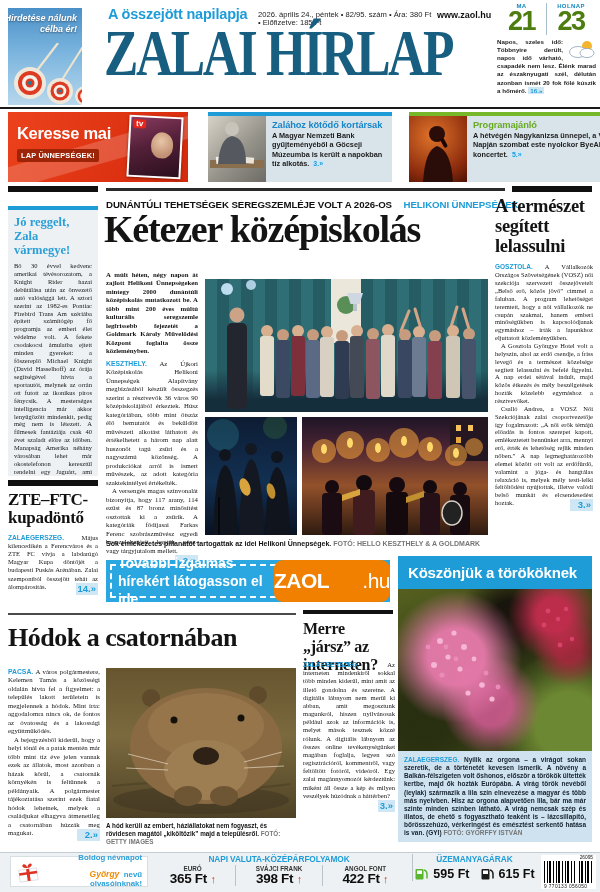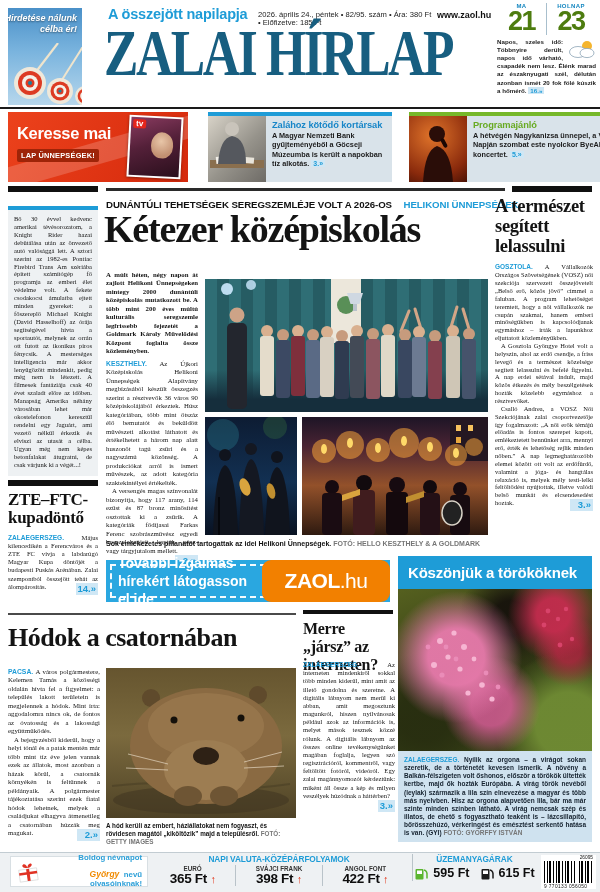--- a/index.html
+++ b/index.html
@@ -85,21 +85,21 @@
   .photo-bl { left:205px; top:417px; width:92px; height:118px; background:linear-gradient(180deg,#0d1c33,#123052 55%,#091222); }
   .photo-br { left:302px; top:417px; width:186px; height:118px; background:linear-gradient(180deg,#1d1526 0%,#4a2333 25%,#93512a 58%,#2e1a10 100%); }
   .photo svg { position:absolute; left:0; top:0; z-index:1; }
 
   .caption-main { left:106px; top:540px; width:382px; font-weight:800; font-size:7px; color:#111; }
   .credit { color:#767676; font-weight:700; }
 
   .zaol { left:106px; top:560px; width:284px; height:42px; background:#2aa7e0; display:flex; align-items:center; }
   .zaol::before { content:""; position:absolute; left:4px; top:4px; right:4px; bottom:4px; border:2px dashed rgba(255,255,255,.95); }
   .zaol-text { flex:1; padding-left:12px; font-weight:800; font-size:14px; line-height:1.3; color:#fff; position:relative; }
-  .zaol-logo { width:128px; height:42px; background:#f28000; border-radius:9px; display:flex; align-items:center; justify-content:center; font-weight:900; font-size:21px; color:#fff; flex:none; position:relative; letter-spacing:-.5px; }
+  .zaol-logo { width:116px; height:42px; background:#f28000; border-radius:9px; display:flex; align-items:center; justify-content:space-between; font-weight:900; font-size:21px; color:#fff; flex:none; position:relative; letter-spacing:-.5px; }
   .zaol-logo .suf { font-weight:400; }
 
   
   .nature { left:495px; top:197px; width:98px; height:358px; overflow:hidden; }
   .nature-headline { font-family:"Liberation Serif",serif; font-weight:700; font-size:18.5px; line-height:1.07; letter-spacing:-.3px; color:#141414; margin-bottom:7px; }
   .nature p { font-family:"Liberation Serif",serif; font-size:6.5px; line-height:1.21; text-align:justify; color:#151515; }
   .nature .ind { text-indent:6px; }
 
   .thanks-bar { left:398px; top:556px; width:194px; height:33px; background:#1e9cd7; color:#fff; font-weight:800; font-size:15px; display:flex; align-items:center; padding-left:10px; letter-spacing:-.2px; }
   .flowers { left:398px; top:589px; width:194px; height:162px;
@@ -137,21 +137,21 @@
   .currency { left:150px; top:854px; width:258px; }
   .cur-head { text-align:center; font-weight:800; font-size:8.3px; color:#1e9cd7; letter-spacing:-.1px; }
   .cur-row { display:flex; margin-top:1px; }
   .cur-cell { flex:1; text-align:center; }
   .cur-cell + .cur-cell { border-left:1px solid #b9c3c9; }
   .cur-label { font-weight:700; font-size:6.3px; color:#333; }
   .cur-val { font-weight:900; font-size:13.5px; letter-spacing:-.3px; color:#0d0d0d; line-height:1; }
   .trend { color:#e23418; font-weight:900; font-size:11px; }
   .fuel { left:412px; top:854px; width:124px; border-left:1px solid #b9c3c9; }
   .fuel-head { text-align:center; font-weight:800; font-size:8.3px; color:#1e9cd7; }
-  .fuel-row { display:flex; align-items:flex-start; justify-content:center; gap:4px; margin-top:2px; }
+  .fuel-row { display:flex; align-items:center; justify-content:center; gap:4px; margin-top:2px; }
   .fuel-val { font-weight:900; font-size:12.5px; color:#0d0d0d; }
   .barcode { left:541px; top:855px; width:55px; height:34px; background:#fff; }
   .bc-bars { position:absolute; left:3px; top:6px; width:32px; height:22px; background:repeating-linear-gradient(90deg,#000 0 1px,#fff 1px 3px,#000 3px 4px,#fff 4px 5px,#000 5px 7px,#fff 7px 9px); }
   .bc-bars2 { position:absolute; left:38px; top:6px; width:13px; height:22px; background:repeating-linear-gradient(90deg,#000 0 1px,#fff 1px 2px,#000 2px 4px,#fff 4px 6px); }
   .bc-top { position:absolute; right:3px; top:0; font-size:4.8px; color:#111; }
   .bc-num { position:absolute; left:3px; bottom:0; font-size:4.8px; color:#111; letter-spacing:.4px; }
 </style>
 </head>
 <body>
 
@@ -267,20 +267,21 @@
         </div>
       </div>
     </div>
   </div>
 
   <div class="abs sep-a"></div>
   <div class="abs sep-b"></div>
   <div class="abs sep-c"></div>
 
   <div class="abs greeting">
+    <div class="greet-title">Jó reggelt, Zala vármegye!</div>
     <div class="greet-body">Bő 30 évvel kedvenc amerikai tévésorozatom, a Knight Rider hazai debütálása után az önvezető autó valósággá lett. A sztori szerint az 1982-es Pontiac Firebird Trans Am szériába épített számítógép fő programja az emberi élet védelme volt. A fekete csodakocsi ámulatba ejtett minden gyereket: a főszereplő Michael Knight (David Hasselhoff) az órája segítségével hívta a sportautót, melynek az orrán ott futott az ikonikus piros fénycsík. A mesterséges intelligencia már akkor lenyűgözött mindenkit, pedig még nem is létezett. A filmesek fantáziája csak 40 évet szaladt előre az időben. Manapság Amerika néhány városában lehet már okostelefonon keresztül rendelni egy Jaguárt, ami vezető nélkül érkezik és elviszi az utasát a célba. Ugyan még nem képes betonfalakat átugratni, de csak várjunk ki a végét...!</div>
 
   </div>
   <div class="abs sep-d"></div>
 
   <div class="abs zte">
     <div class="zte-headline">
       <span>ZTE–FTC-</span><br><span>kupadöntő</span>
     </div>
     <p class="small-body">

